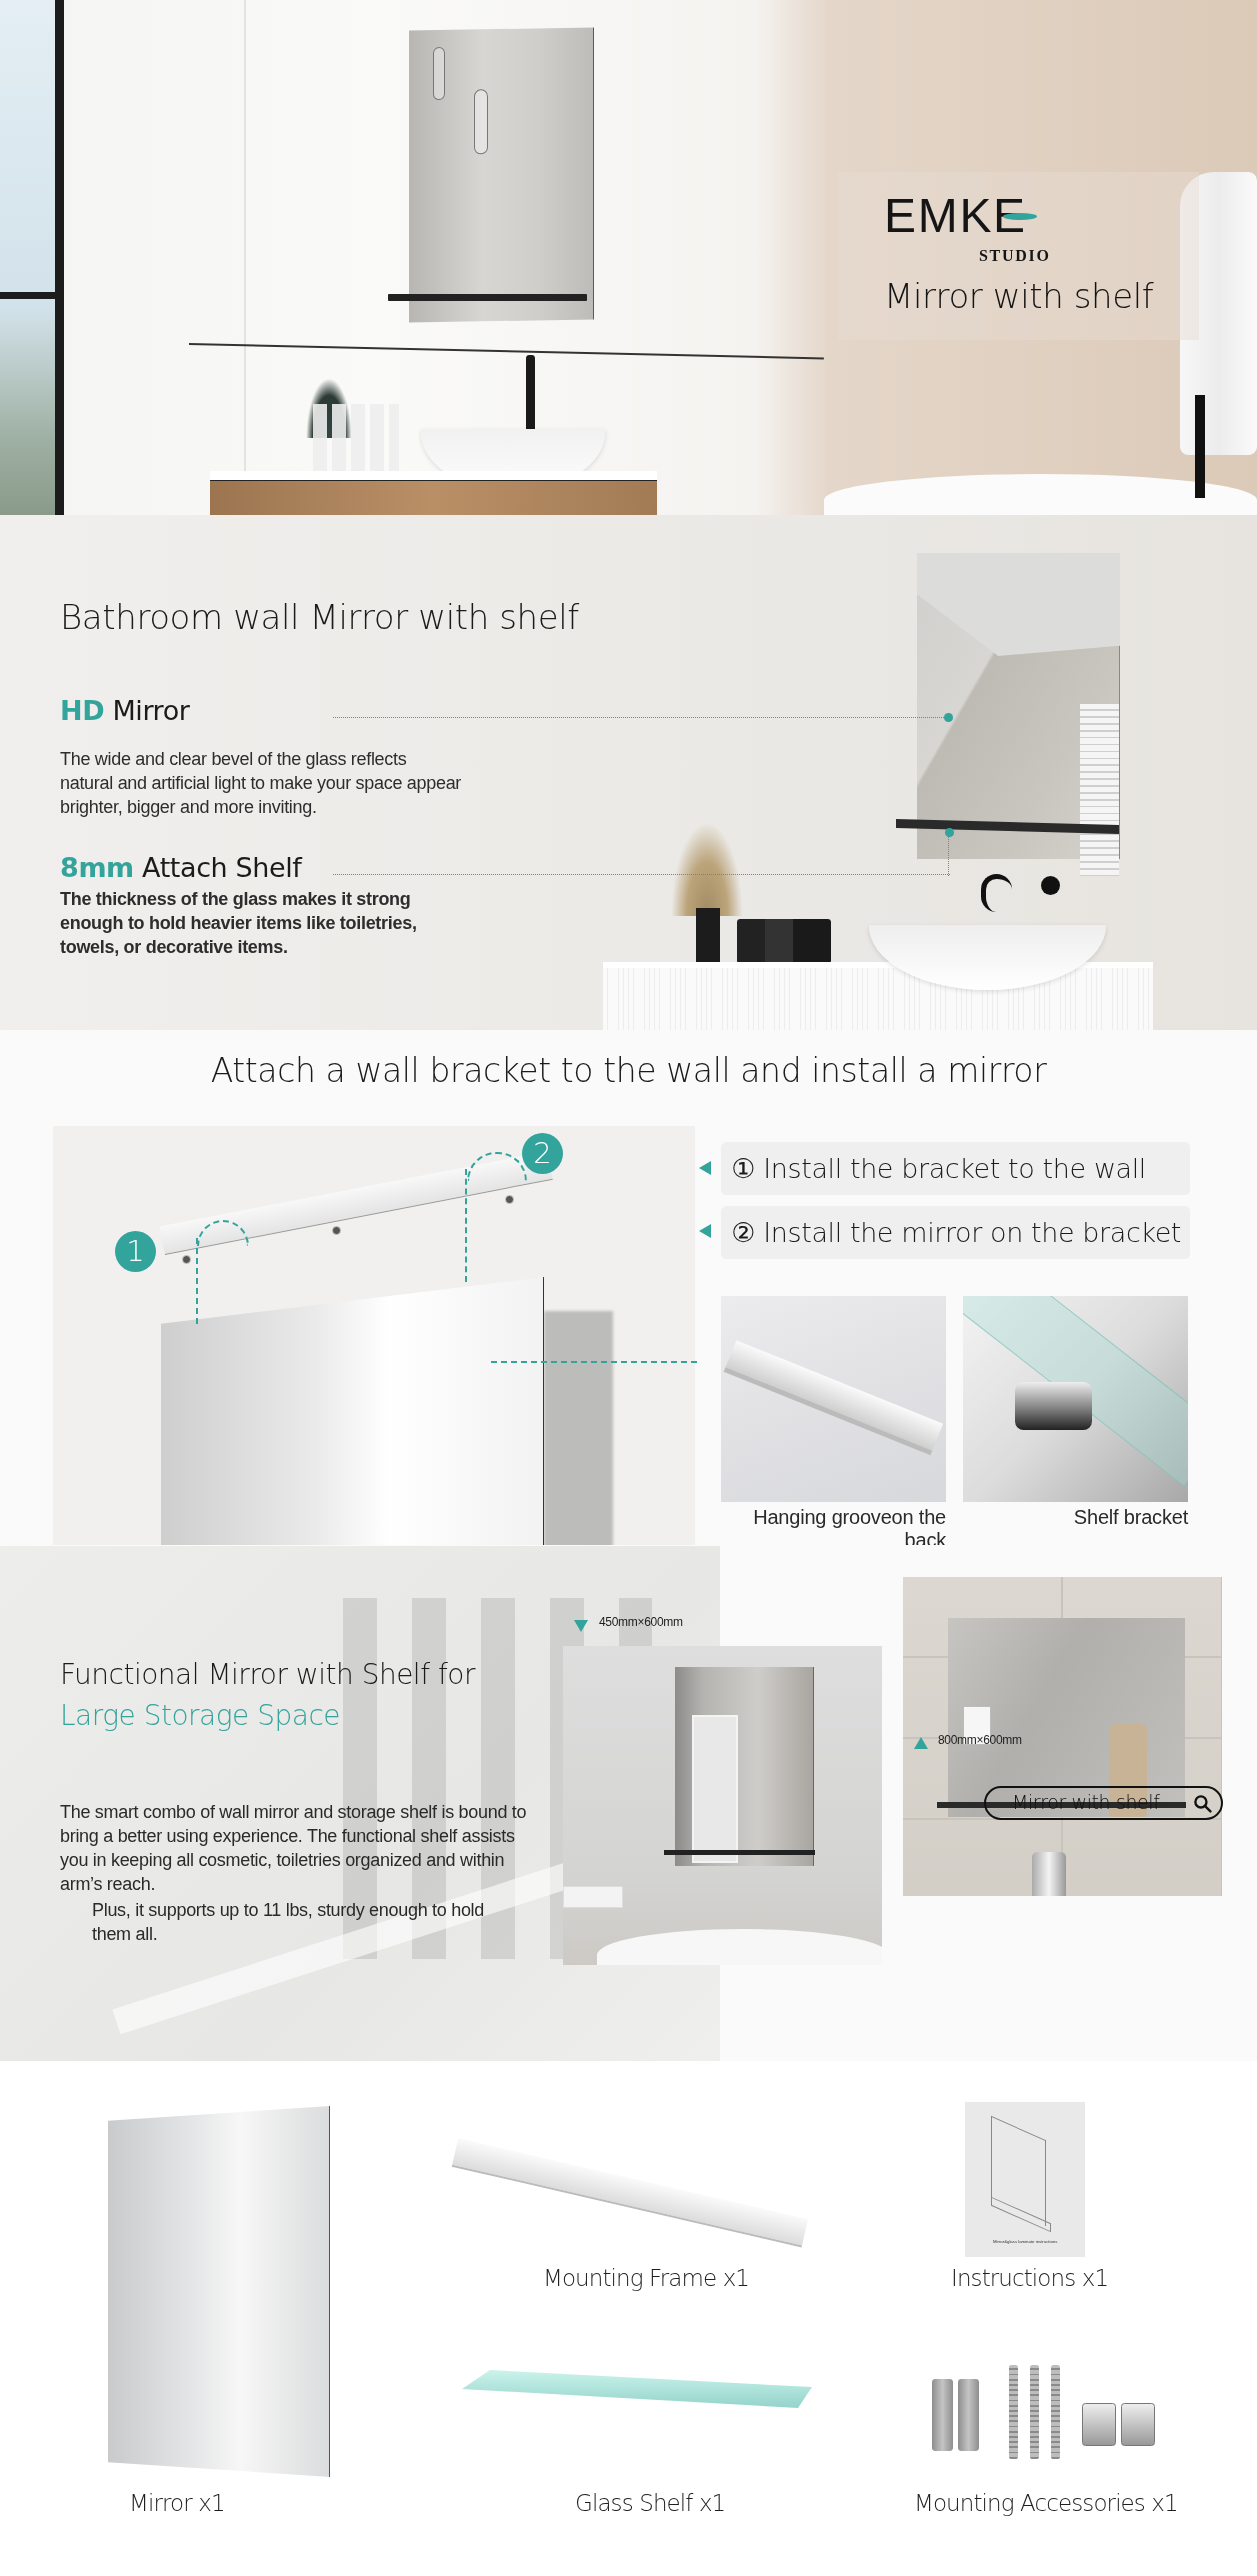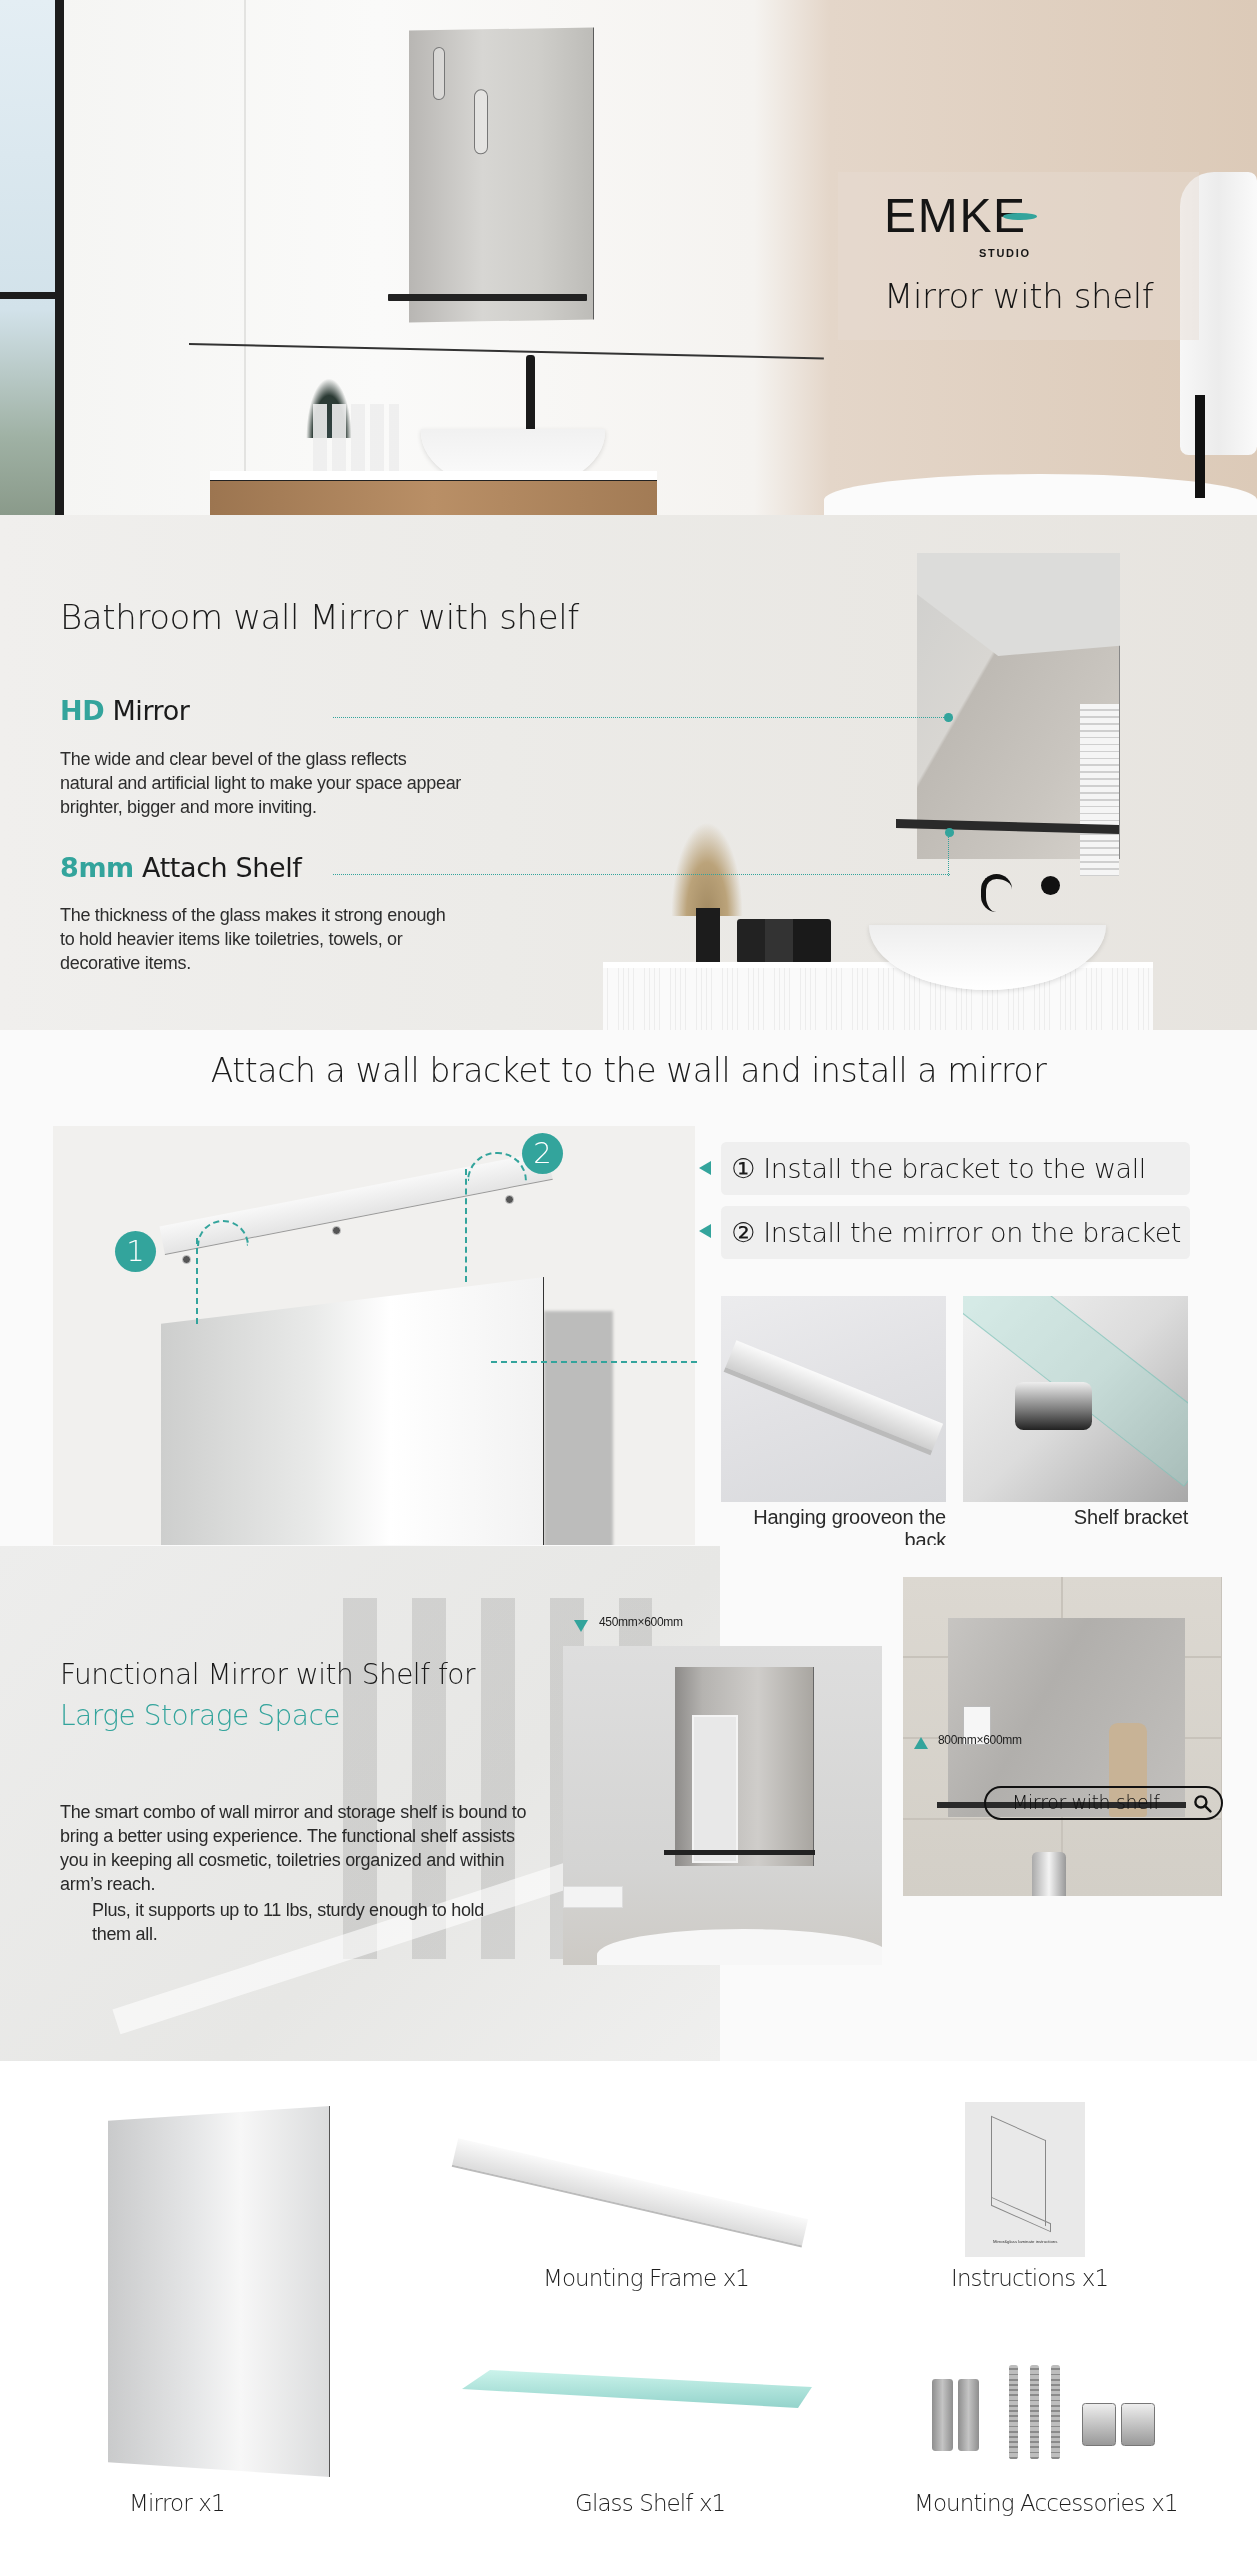--- a/index.html
+++ b/index.html
@@ -23,21 +23,21 @@
   #hero .sink { left: 421px; top: 429px; width: 184px; height: 62px; border-radius: 0 0 94px 94px / 0 0 60px 60px; background: linear-gradient(180deg,#f1f1f1,#fdfdfd); box-shadow: 0 1.7px 5.2px rgba(0,0,0,.12); }
   #hero .faucet { left: 526px; top: 355px; width: 8.6px; height: 81px; background: #1a1a1a; border-radius: 3.4px; }
   #hero .plant { left: 306px; top: 378px; width: 46px; height: 60px; background: radial-gradient(ellipse at 50% 100%, #344 0%, #2b3a34 50%, transparent 70%); }
   #hero .bottles { left: 313px; top: 404px; width: 86px; height: 69px; background: repeating-linear-gradient(90deg,#eee 0 13.7px,transparent 13.7px 19px); opacity: .9; }
   #hero .tub { left: 824px; top: 474px; width: 433px; height: 52px; border-radius: 50% 50% 0 0; background: #fbfbfb; }
   #hero .robe { left: 1180px; top: 172px; width: 77px; height: 283px; background: linear-gradient(90deg,#f7f7f7,#ececec,#fafafa); border-radius: 34px 8.6px 8.6px 8.6px; }
   #hero .tub-faucet { left: 1195px; top: 395px; width: 10.3px; height: 103px; background: #111; }
   #hero .brand-box { left: 838px; top: 172px; width: 361px; height: 168px; background: rgba(230,220,210,.45); }
   #hero .brand-logo { left: 884px; top: 192px; font-size: 48px; letter-spacing: 1.7px; font-family: "Liberation Sans", sans-serif; font-weight: 300; color: #151515; line-height: 1; }
   #hero .brand-wave { left: 1003px; top: 213px; width: 34px; height: 6.9px; border-radius: 50%; background: #33a49c; }
-  #hero .brand-sub { left: 979px; top: 247px; font-size: 11px; font-weight: 700; letter-spacing: 1.7px; color: #151515; }
+  #hero .brand-sub { left: 979px; top: 247px; font-size: 16px; font-weight: 700; letter-spacing: 1.7px; color: #151515; font-family: Liberation Serif, serif; }
   #hero .hero-title { left: 884px; top: 276px; font-size: 34px; color: #141414; font-family: "DejaVu Sans", sans-serif; font-weight: 300; letter-spacing: -0.4px; }
 
   
   #features { left: 0; top: 515px; width: 1257px; height: 515px; overflow: hidden;
     background: linear-gradient(90deg,#f0efed 0%, #ecebe8 40%, #e7e4df 100%); }
   #features .title { left: 60px; top: 82px; font-size: 34px; font-family: "DejaVu Sans", sans-serif; font-weight: 300; letter-spacing: -0.4px; color: #1b1b1b; }
   #features .feat-head { font-size: 27px; font-family: "DejaVu Sans", sans-serif; letter-spacing: -0.4px; color: #1b1b1b; }
   #features .feat-head .hl { color: #33a49c; font-weight: 600; }
   #features .feat-body { font-size: 18px; line-height: 24px; width: 404px; color: #2d2d2d; letter-spacing: -0.3px; }
   #features .dots { height: 0; border-top: 1.7px dotted #33a49c; }
@@ -172,21 +172,21 @@
   <div class="abs dots" style="left:333px; top:202px; width:615px;"></div>
   <div class="abs dot" style="left:944px; top:198px;"></div>
   <p class="abs feat-body" style="left:60px; top:232px;">The wide and clear bevel of the glass reflects natural and artificial light to make your space appear brighter, bigger and more inviting.</p>
 
   <div class="abs feat-head" style="left:60px; top:337px;">
     <span class="hl">8mm</span><span> Attach Shelf</span>
   </div>
   <div class="abs dots" style="left:333px; top:359px; width:617px;"></div>
   <div class="abs vdots" style="left:948px; top:318px; height:43px;"></div>
   <div class="abs dot" style="left:945px; top:313px;"></div>
-  <p class="abs feat-body" style="left:60px; top:388px;">The thickness of the glass makes it strong enough to hold heavier items like toiletries, towels, or decorative items.</p>
+  <p class="abs feat-body" style="left:60px; top:372px;font-weight:bold;">The thickness of the glass makes it strong enough to hold heavier items like toiletries, towels, or decorative items.</p>
 </section>
 
 <section id="install" class="abs">
   <h2 class="abs title">Attach a wall bracket to the wall and install a mirror</h2>
 
   <div class="abs diagram">
     <div class="abs mirror-shadow"></div>
     <div class="abs mirror3"></div>
     <div class="abs bracket"></div>
     <div class="abs screw" style="left:129px; top:129px;"></div>

